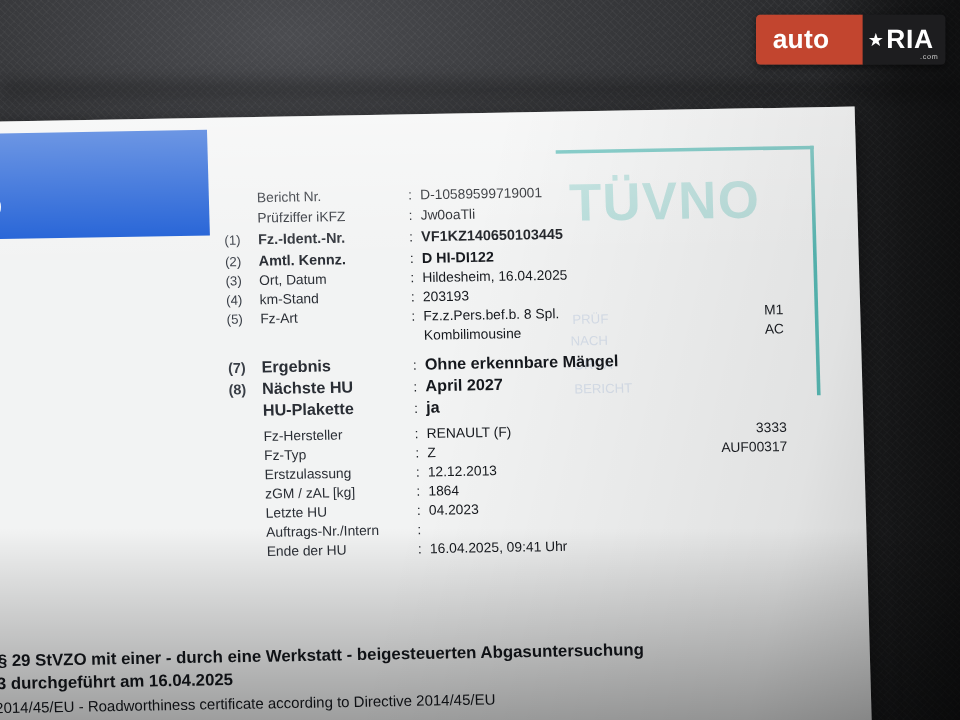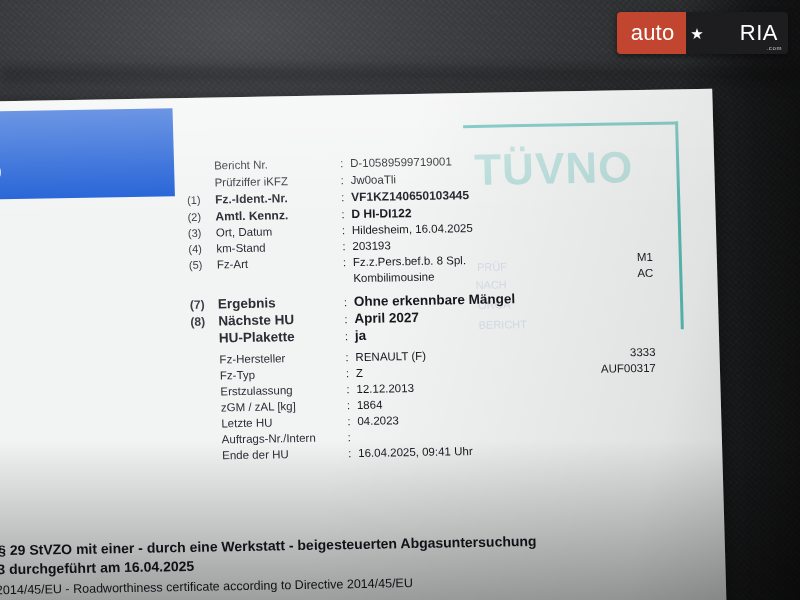--- a/index.html
+++ b/index.html
@@ -61,45 +61,44 @@
     align-items: stretch;
     height: 42px;
     border-radius: 4px;
     overflow: hidden;
     box-shadow: 0 2px 6px rgba(0,0,0,.5);
   }
   .wm-left {
     background: #c2452f;
     color: #fff;
     font-size: 22px;
-    font-weight: 400;
+    font-weight: 700;
     letter-spacing: .2px;
     display: flex;
     align-items: center;
-    padding: 0 12px 0 14px;
+    padding: 0 28px 0 14px;
   }
   .wm-right {
     background: #1d1d1f;
     color: #fff;
     display: flex;
     align-items: center;
     padding: 0 10px 0 4px;
     position: relative;
   }
   .wm-star {
     color: #fff;
     font-size: 15px;
     margin-right: 2px;
     line-height: 1;
   }
   .wm-ria {
     font-size: 22px;
-    font-weight: 400;
+    font-weight: 700;
     letter-spacing: .5px;
-    margin-left: 34px;
   }
   .wm-ua {
     position: absolute;
     right: 6px;
     bottom: 3px;
     font-size: 6px;
     color: #cfcfcf;
     letter-spacing: .6px;
   }
 

